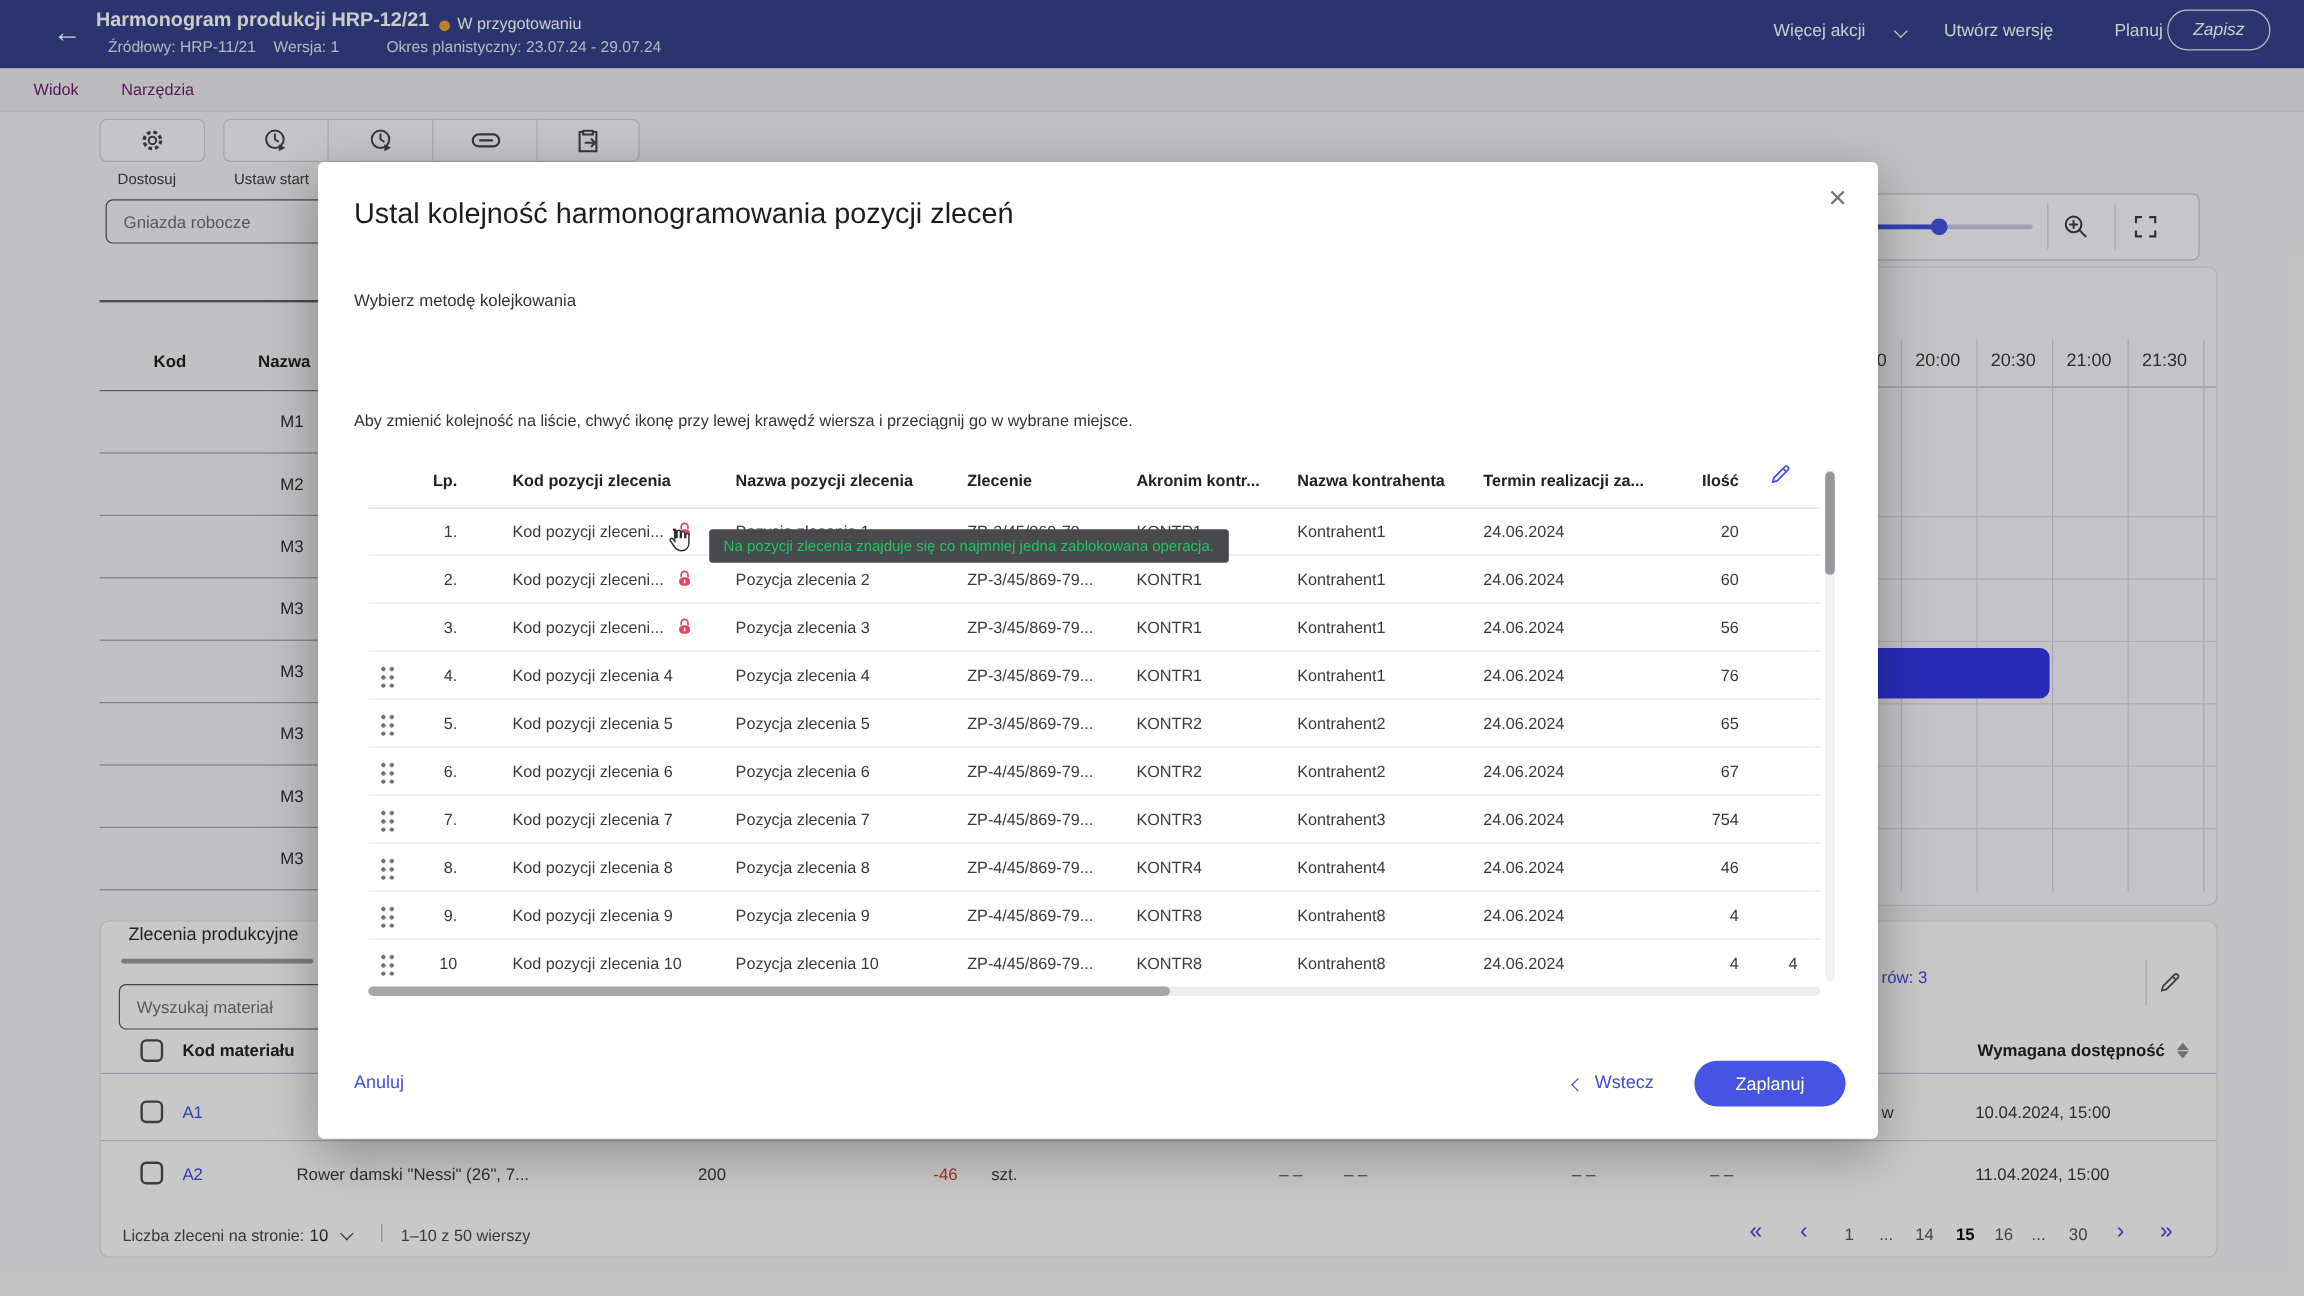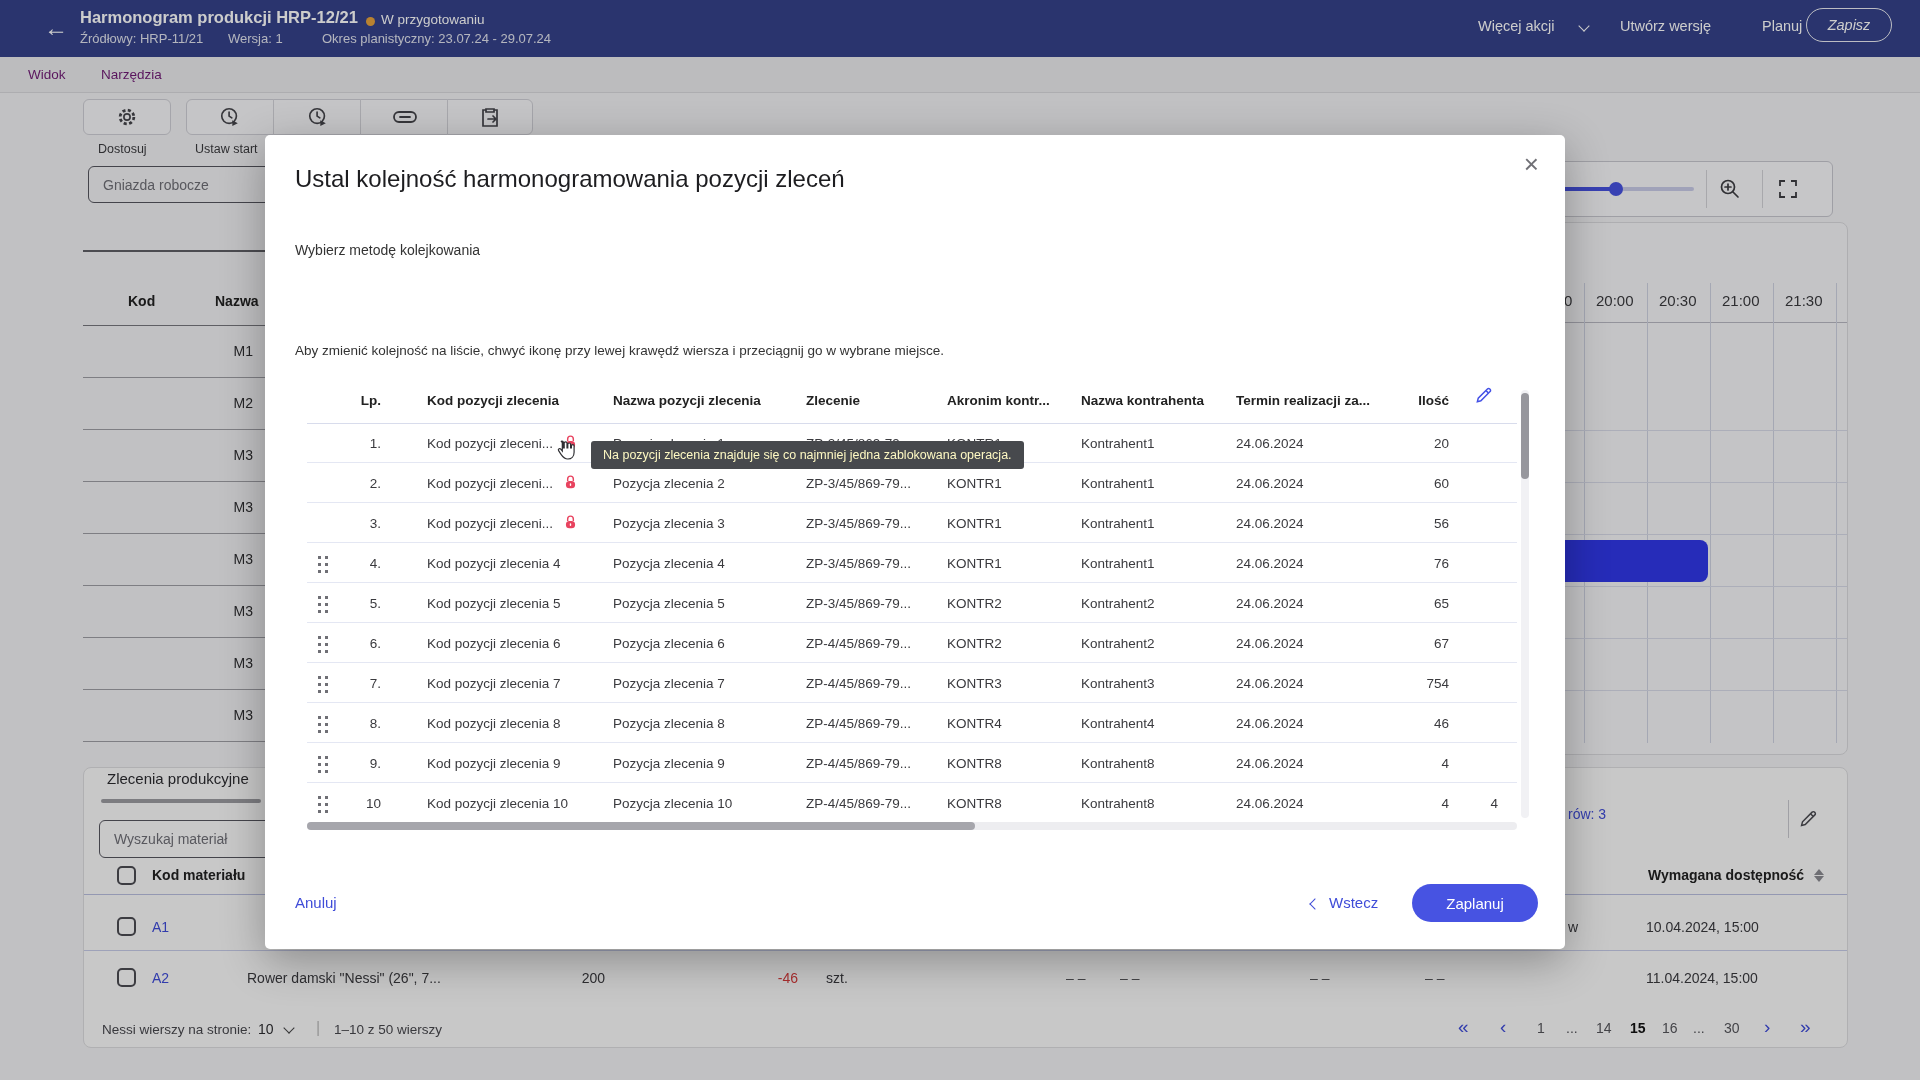--- a/index.html
+++ b/index.html
@@ -63,37 +63,37 @@
   .mrow{position:absolute;left:42px;width:1210px;height:40px;border-bottom:1px solid #e4e7f3;}
   .mc{position:absolute;top:50%;transform:translateY(-50%);font-size:13.5px;color:#3a3a3e;white-space:nowrap;}
   .c-lp{left:34px;width:40px;text-align:right;}
   .c-kod{left:120px;}  .c-nazwa{left:306px;} .c-zlec{left:499px;} .c-akr{left:640px;}
   .c-kontr{left:774px;} .c-termin{left:929px;}
   .c-il{left:1082px;width:60px;text-align:right;} .c-ex{left:1161px;width:30px;text-align:right;}
   .handle{position:absolute;left:9px;top:11px;width:13px;height:19px;cursor:grab;
     background-image:radial-gradient(#6f6f75 1.6px,transparent 1.9px);background-size:7px 7px;}
   .lockic{position:absolute;left:255px;top:11px;}
   .tooltip{position:absolute;left:326px;top:306px;height:28px;line-height:28px;padding:0 12px;background:#47494d;
-    border-radius:3px;color:#fef9c3;font-size:12.5px;white-space:nowrap;z-index:5;}
+    border-radius:3px;color:#22c55e;font-size:12.5px;white-space:nowrap;z-index:5;}
   .mlink{position:absolute;font-size:15px;color:#3f4cd8;font-weight:500;cursor:pointer;}
   .submit{position:absolute;left:1147px;top:749px;width:126px;height:38px;border:none;border-radius:19px;
     background:#4753e2;color:#fff;font-size:15px;cursor:pointer;}
   .sb{position:absolute;border-radius:4px;}
 </style>
 </head>
 <body>
 
 <div id="screen">
 
   <header class="appbar">
     <span class="t" style="left:44px;top:14px;font-size:24px;cursor:pointer;">←</span>
     <span class="t" style="left:80px;top:8px;font-size:16.5px;font-weight:bold;">Harmonogram produkcji HRP-12/21</span>
     <span class="dot" style="left: 366px; top: 17px; background: rgb(232, 163, 61);"></span>
     <span class="t" style="left:381px;top:12px;font-size:13.5px;">W przygotowaniu</span>
-    <span class="t sub" style="left:80px;top:31px;">Źródłowy: HRP-11/21</span>
+    <span class="t sub" style="left:90px;top:31px;">Źródłowy: HRP-11/21</span>
     <span class="t sub" style="left:228px;top:31px;">Wersja: 1</span>
     <span class="t sub" style="left:322px;top:31px;">Okres planistyczny: 23.07.24 - 29.07.24</span>
     <span class="t" style="left:1478px;top:18px;font-size:14.5px;cursor:pointer;">Więcej akcji</span>
     <span class="chev" style="position:absolute;left:1580px;top:22px;color:#fff;"></span>
     <span class="t" style="left:1620px;top:18px;font-size:14.5px;cursor:pointer;">Utwórz wersję</span>
     <span class="t" style="left:1762px;top:18px;font-size:14.5px;cursor:pointer;">Planuj</span>
     <button class="pill-btn" style="left:1806px;top:8px;width:86px;height:34px;font-style:italic;">Zapisz</button>
   </header>
 
   <nav class="menubar">
@@ -258,21 +258,21 @@
   <span class="t" style="left:247px;top:970px;font-size:14px;color:#3a3a3e;">Rower damski "Nessi" (26", 7...</span>
   <span class="t" style="left:570px;top:970px;width:35px;text-align:right;font-size:14px;color:#3a3a3e;">200</span>
   <span class="t" style="left:765px;top:970px;width:33px;text-align:right;font-size:14px;color:#d63a3a;">-46</span>
   <span class="t" style="left:826px;top:970px;font-size:14px;color:#3a3a3e;">szt.</span>
   <span class="t" style="left:1066px;top:970px;font-size:14px;color:#55555a;">– –</span>
   <span class="t" style="left:1120px;top:970px;font-size:14px;color:#55555a;">– –</span>
   <span class="t" style="left:1310px;top:970px;font-size:14px;color:#55555a;">– –</span>
   <span class="t" style="left:1425px;top:970px;font-size:14px;color:#55555a;">– –</span>
   <span class="t" style="left:1646px;top:970px;font-size:14px;color:#3a3a3e;">11.04.2024, 15:00</span>
 
-  <span class="t" style="left:102px;top:1022px;font-size:13.5px;color:#48484d;">Nessi wierszy na stronie:</span>
+  <span class="t" style="left:102px;top:1022px;font-size:13.5px;color:#48484d;">Liczba zleceni na stronie:</span>
   <span class="t" style="left:258px;top:1021px;font-size:14px;color:#2e2e31;">10</span>
   <span class="chev" style="position:absolute;left:285px;top:1024px;color:#444;"></span>
   <span class="t" style="left:316px;top:1019px;font-size:16px;color:#bbb;">|</span>
   <span class="t" style="left:334px;top:1022px;font-size:13.5px;color:#48484d;">1–10 z 50 wierszy</span>
 
   <span class="page-arrow" style="left:1458px;">«</span>
   <span class="page-arrow" style="left:1500px;">‹</span>
   <span class="page-num" style="left:1537px;">1</span>
   <span class="page-num" style="left:1566px;">...</span>
   <span class="page-num" style="left:1596px;">14</span>

